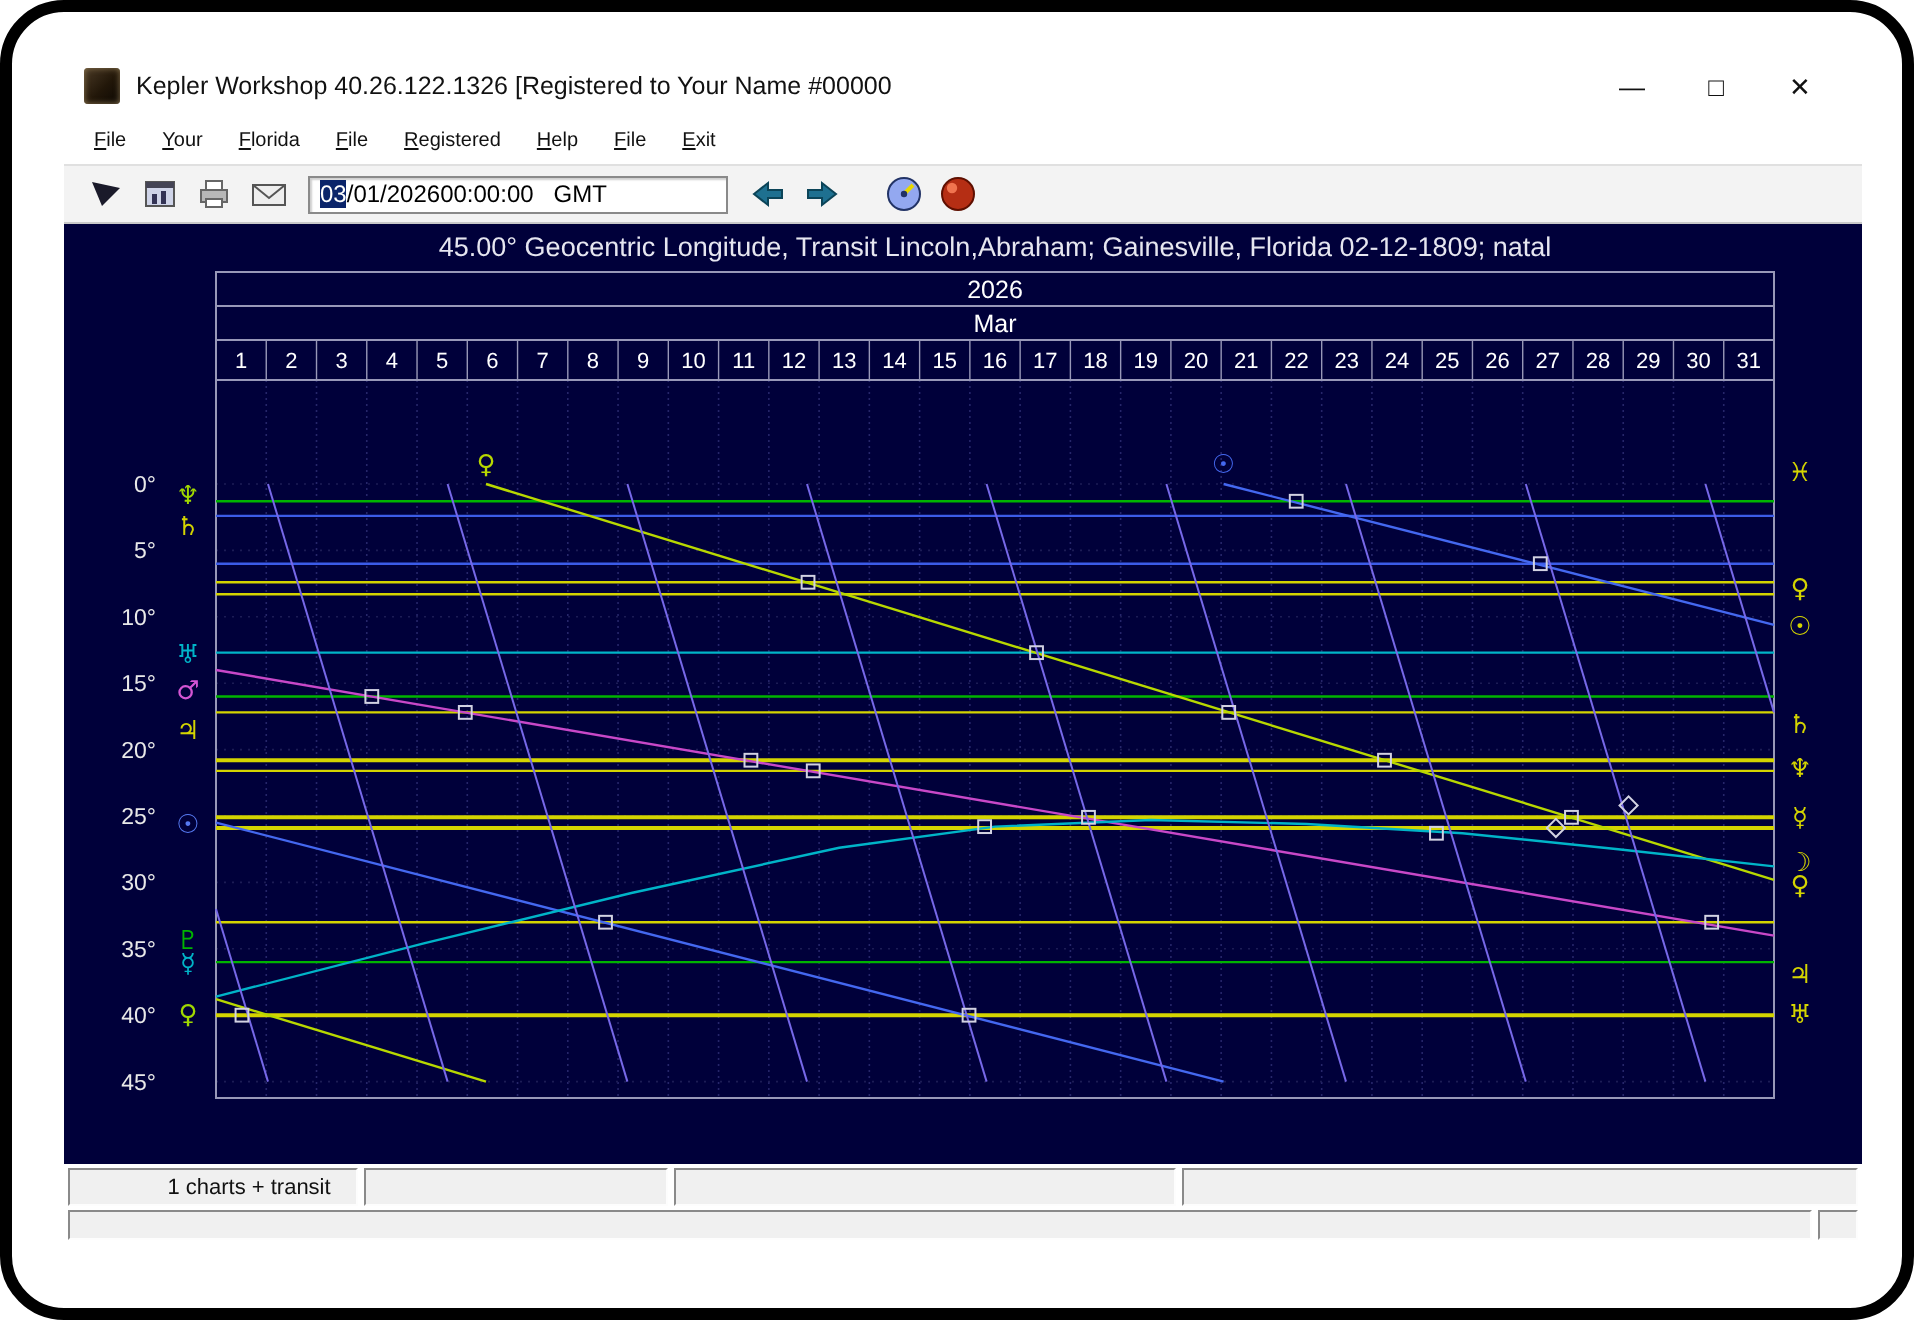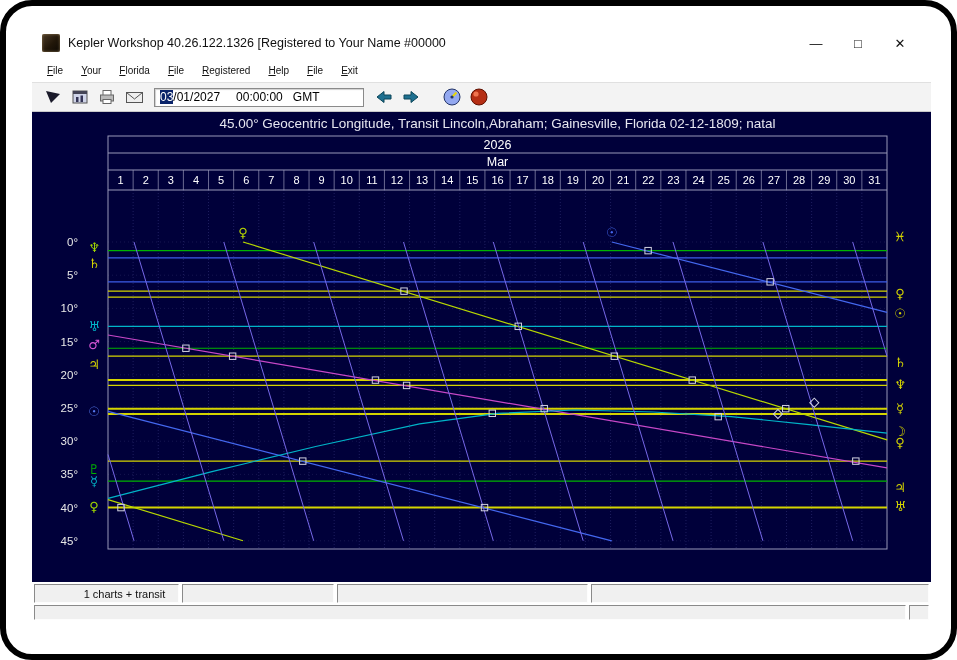--- a/index.html
+++ b/index.html
@@ -25,21 +25,21 @@
   .menu-item::first-letter{text-decoration:underline;}
 
   
   .toolbar{height:28px;background:#f3f3f3;border-top:1px solid #e0e0e0;border-bottom:1px solid #c9c9c9;
            display:flex;align-items:center;padding:0 10px;gap:5px;}
   .tb-icon{width:22px;height:20px;display:flex;align-items:center;justify-content:center;cursor:default;}
   .date-field{height:17px;width:198px;background:#fff;border:1px solid #8a8a8a;
               box-shadow:inset 1px 1px 1px #cfcfcf;display:flex;align-items:center;
               padding:0 5px;font-size:12px;color:#000;margin:0 4px;}
   .date-field .sel{background:#0a246a;color:#fff;}
-  .date-field .t{margin-left:16px;}
+  .date-field .t{margin-left:0;}
   .date-field .z{margin-left:10px;}
 
   
   .chart-area{height:470px;background:#00003a;}
   #chart-svg{display:block;width:899px;height:470px;font-family:"Liberation Sans",sans-serif;}
 
   
   .statusbar{height:19px;margin:2px 2px 0 2px;display:flex;gap:3px;}
   .panel{border:1px solid;border-color:#8a8a8a #fdfdfd #fdfdfd #8a8a8a;background:#f0f0f0;
          font-size:11px;color:#111;display:flex;align-items:center;justify-content:center;
@@ -98,21 +98,21 @@
         </svg>
       </div>
       <div class="tb-icon">
         <svg width="19" height="15">
           <rect x="1.5" y="2.5" width="16" height="10" fill="#eee" stroke="#555"></rect>
           <path d="M1.5,2.5 L9.5,9 L17.5,2.5" fill="none" stroke="#555"></path>
         </svg>
       </div>
       <div class="date-field">
         <span class="sel">03</span>
-          <span>/01/2027</span>
+          <span>/01/2026</span>
         <span class="t">00:00:00</span>
         <span class="z">GMT</span>
       </div>
       <div class="tb-icon">
         <svg width="18" height="14">
           <polygon points="2,7 9,1.5 9,5 16,5 16,9 9,9 9,12.5" fill="#1e7090" stroke="#0b4458"></polygon>
         </svg>
       </div>
       <div class="tb-icon">
         <svg width="18" height="14">

